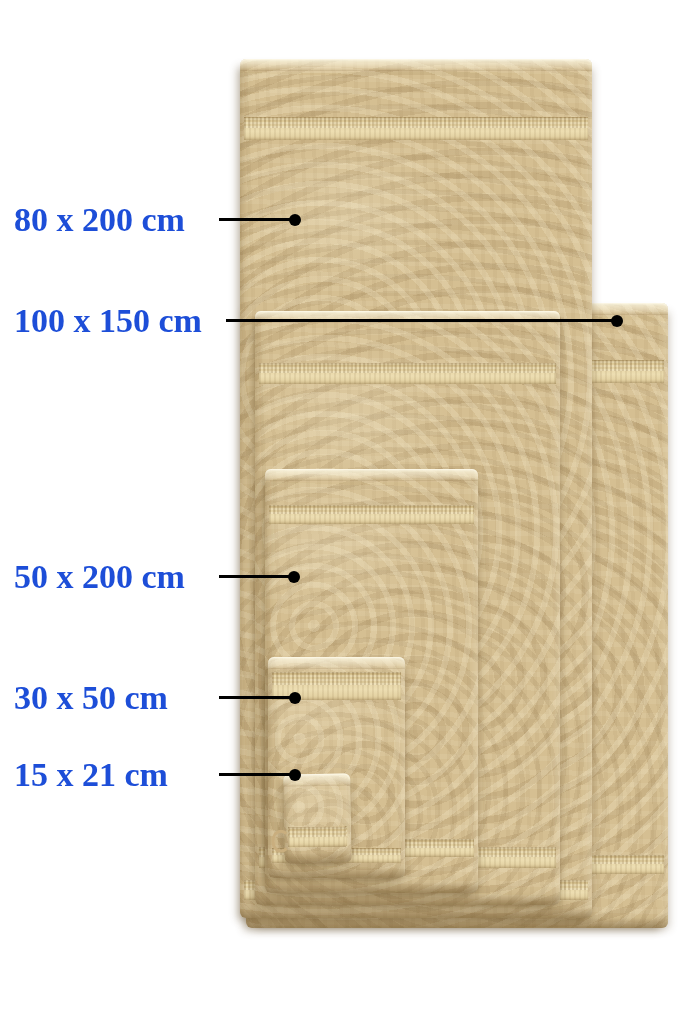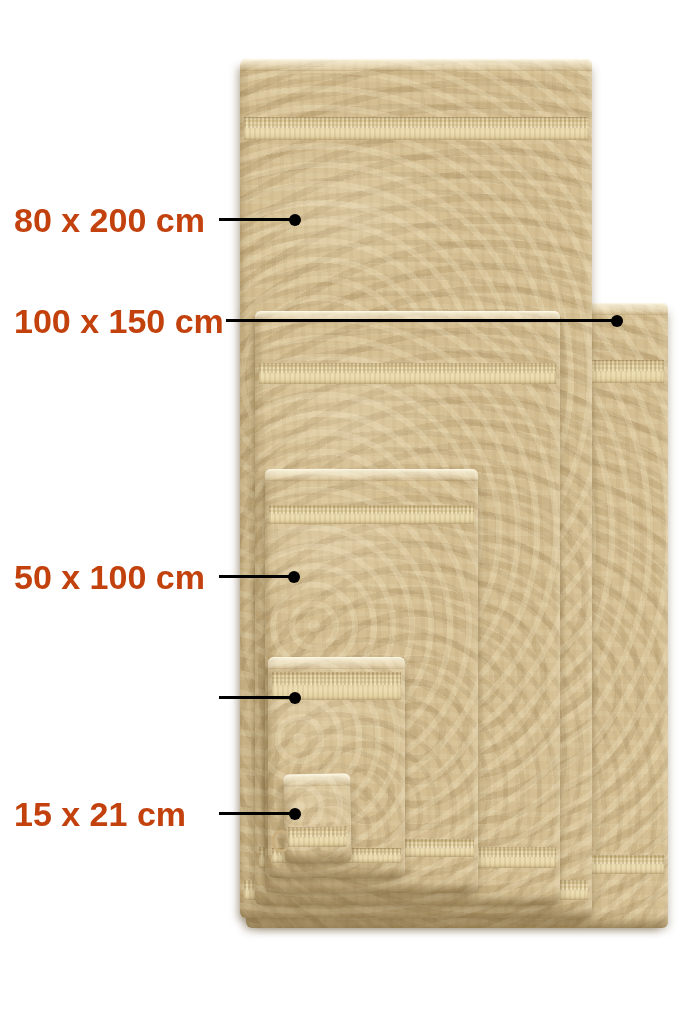--- a/index.html
+++ b/index.html
@@ -62,24 +62,24 @@
   .t30{left:268px;top:657px;width:137px;height:221px;}
   .t30 .bt{top:15px;height:28px}   .t30 .bb{top:191px;height:15px}
   .t15{left:284px;top:774px;width:67px;height:89px;transform:rotate(-1deg);}
   .t15 .bb{top:53px;height:20px}
   .loop{
     position:absolute;left:-13px;top:55px;width:13px;height:17px;
     border:3px solid #c9ae7e;border-radius:50%;border-right-color:rgba(0,0,0,0);
   }
   
   .callout{position:absolute;left:0;width:682px;height:40px;}
-  .k80{top:200px}.k100{top:301px}.k70{top:432px}.k50{top:557px}.k30{top:678px}.k15{top:794px}
+  .k80{top:200px}.k100{top:301px}.k70{top:432px}.k50{top:557px}.k30{top:678px}.k15{top:755px}
   .lbl{
     position:absolute;left:14px;top:50%;transform:translateY(-50%);
-    font-size:34px;font-weight:bold;color:#c2410c;white-space:nowrap;
+    font-size:34px;font-weight:bold;color:#1d4ed8;white-space:nowrap;font-family:Liberation Serif, serif;
   }
   .line{position:absolute;top:18px;height:3px;background:#000;}
   .k80 .line{left:219px;width:76px}
   .k100 .line{left:226px;width:391px}
   .k70 .line{left:219px;width:74px}
   .k50 .line{left:219px;width:75px}
   .k30 .line{left:219px;width:76px}
   .k15 .line{left:219px;width:76px}
   .dot{position:absolute;top:20px;width:12px;height:12px;border-radius:50%;background:#000;transform:translate(-50%,-50%);}
   .k80 .dot{left:295px}.k100 .dot{left:617px}.k70 .dot{left:293px}
@@ -127,26 +127,27 @@
   </div>
 
   <div class="callout k100">
     <span class="lbl">100 x 150 cm</span>
     <div class="line"></div>
     <div class="dot"></div>
   </div>
 
 
   <div class="callout k50">
-    <span class="lbl">50 x 100 cm</span>
+    <span class="lbl">50 x 200 cm</span>
     <div class="line"></div>
     <div class="dot"></div>
   </div>
 
   <div class="callout k30">
+    <span class="lbl">30 x 50 cm</span>
     <div class="line"></div>
     <div class="dot"></div>
   </div>
 
   <div class="callout k15">
     <span class="lbl">15 x 21 cm</span>
     <div class="line"></div>
     <div class="dot"></div>
   </div>
 

